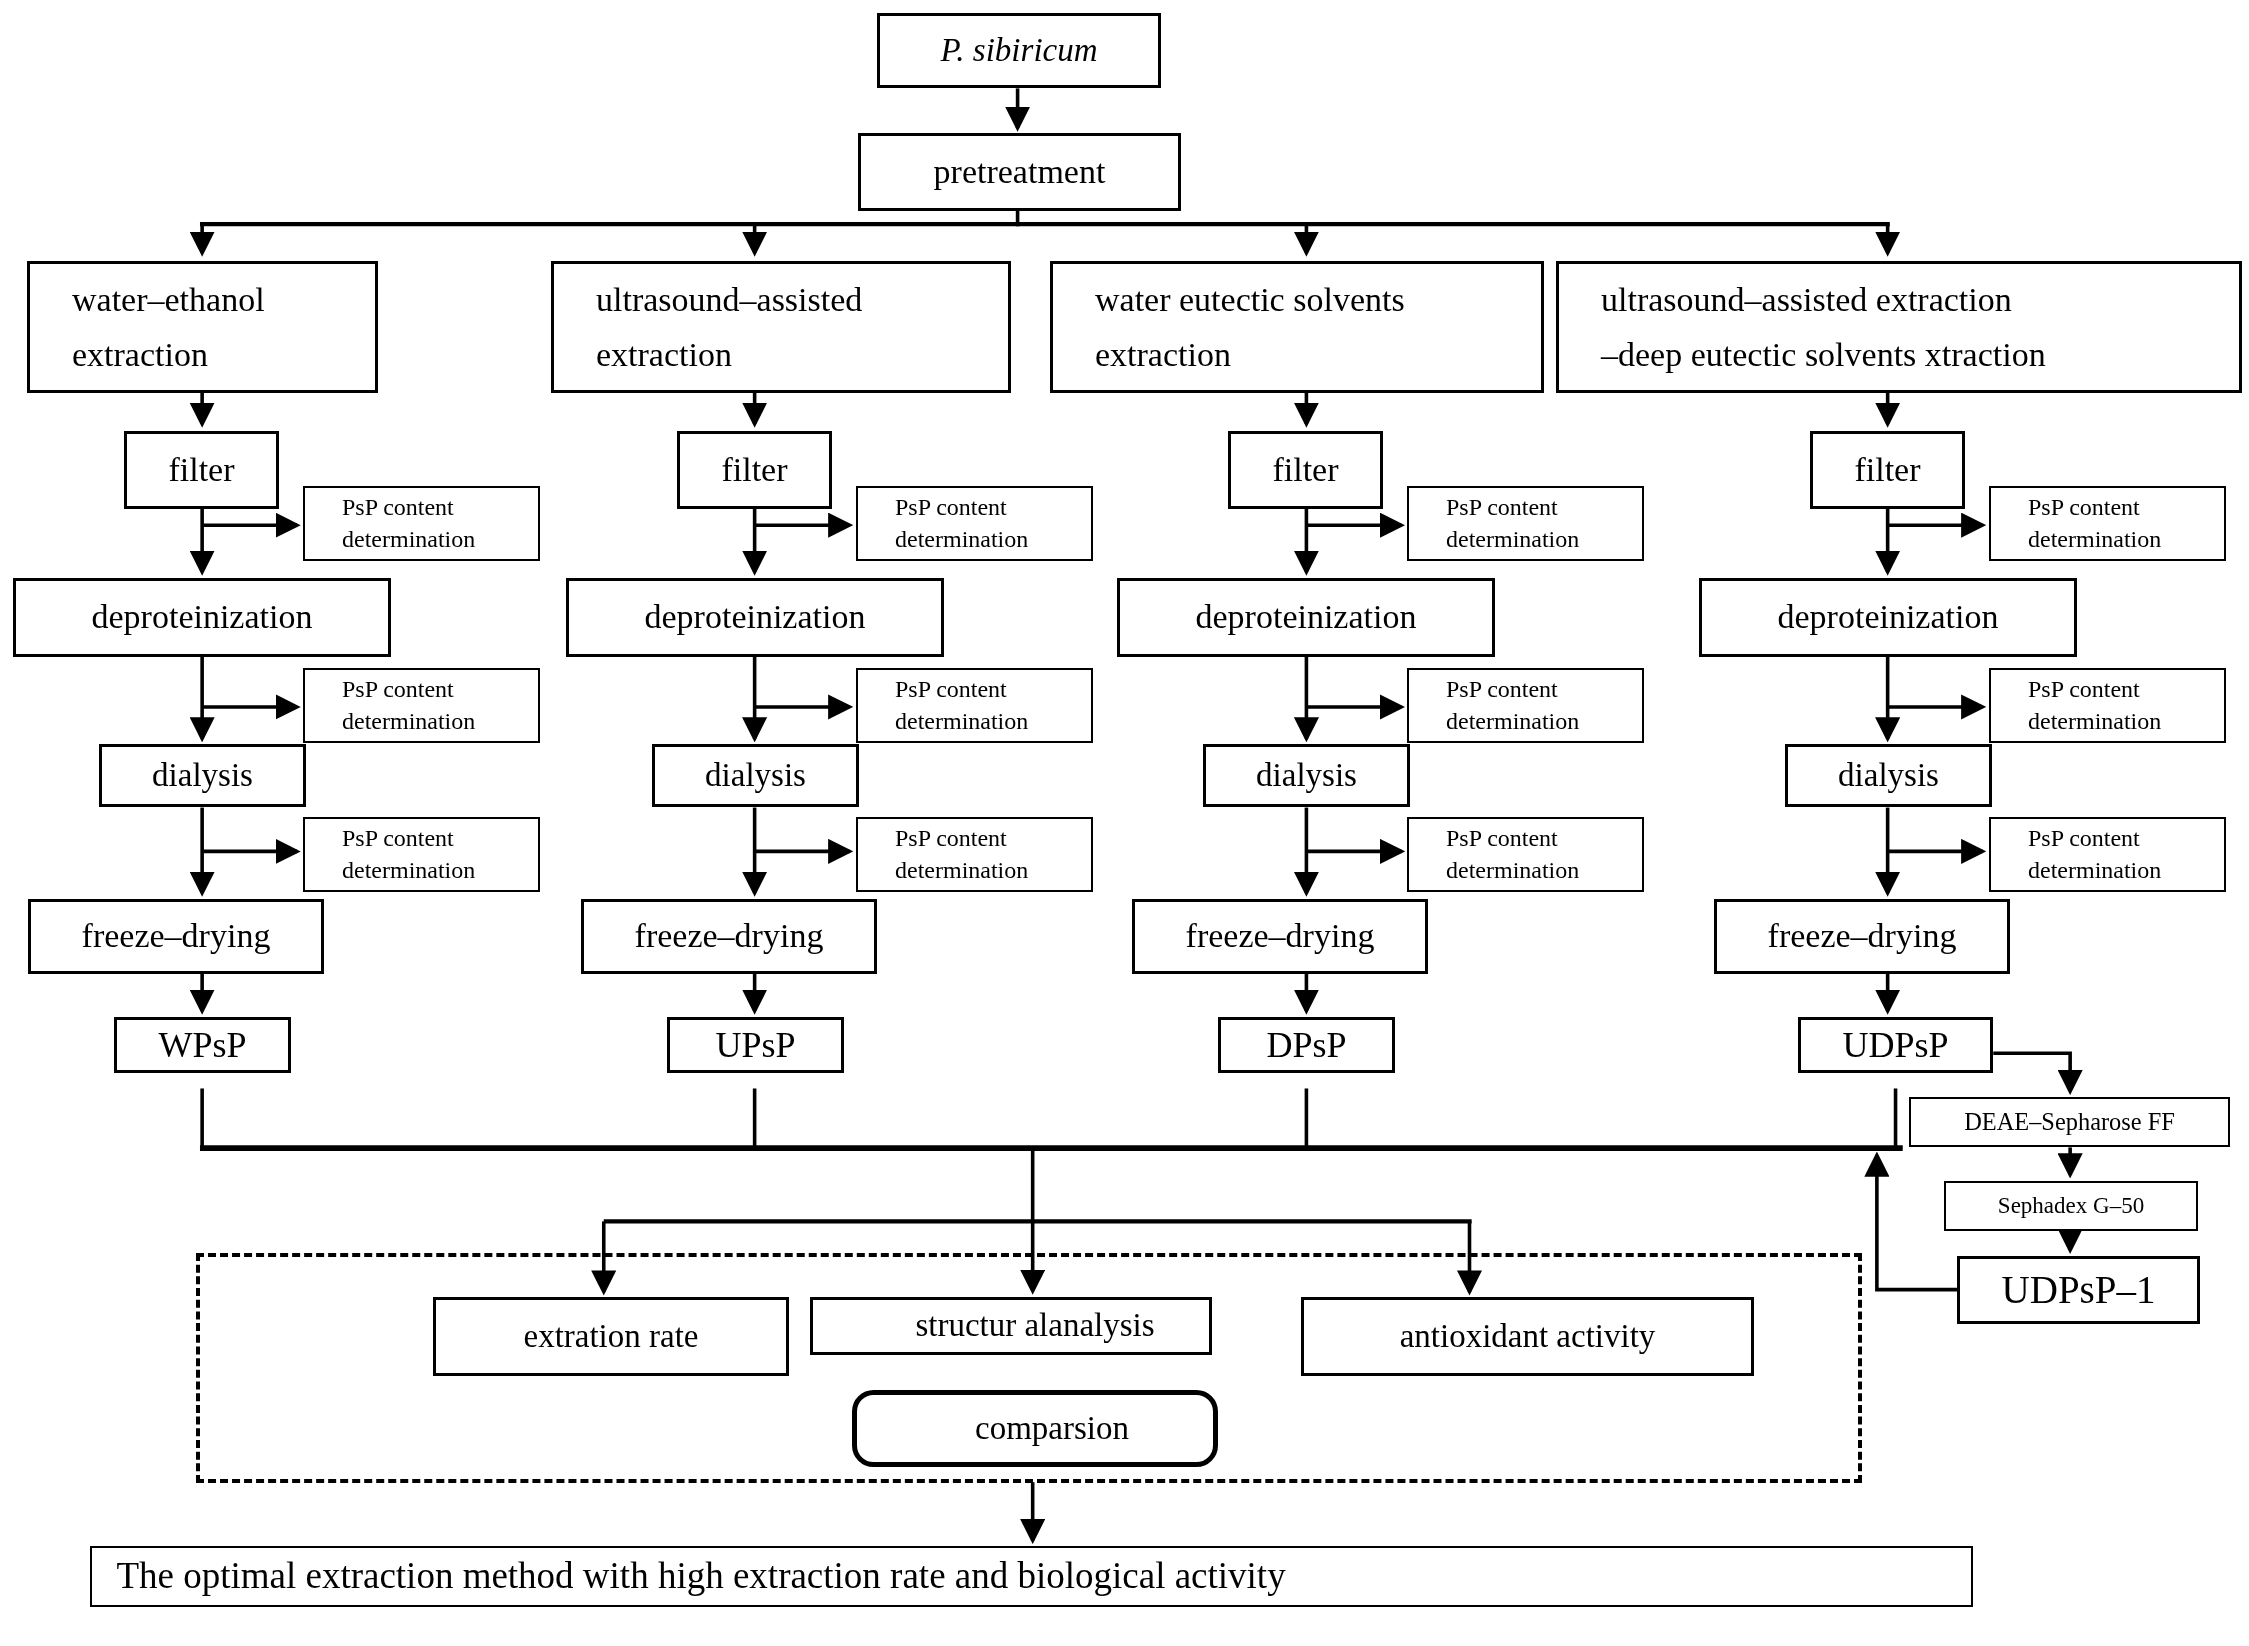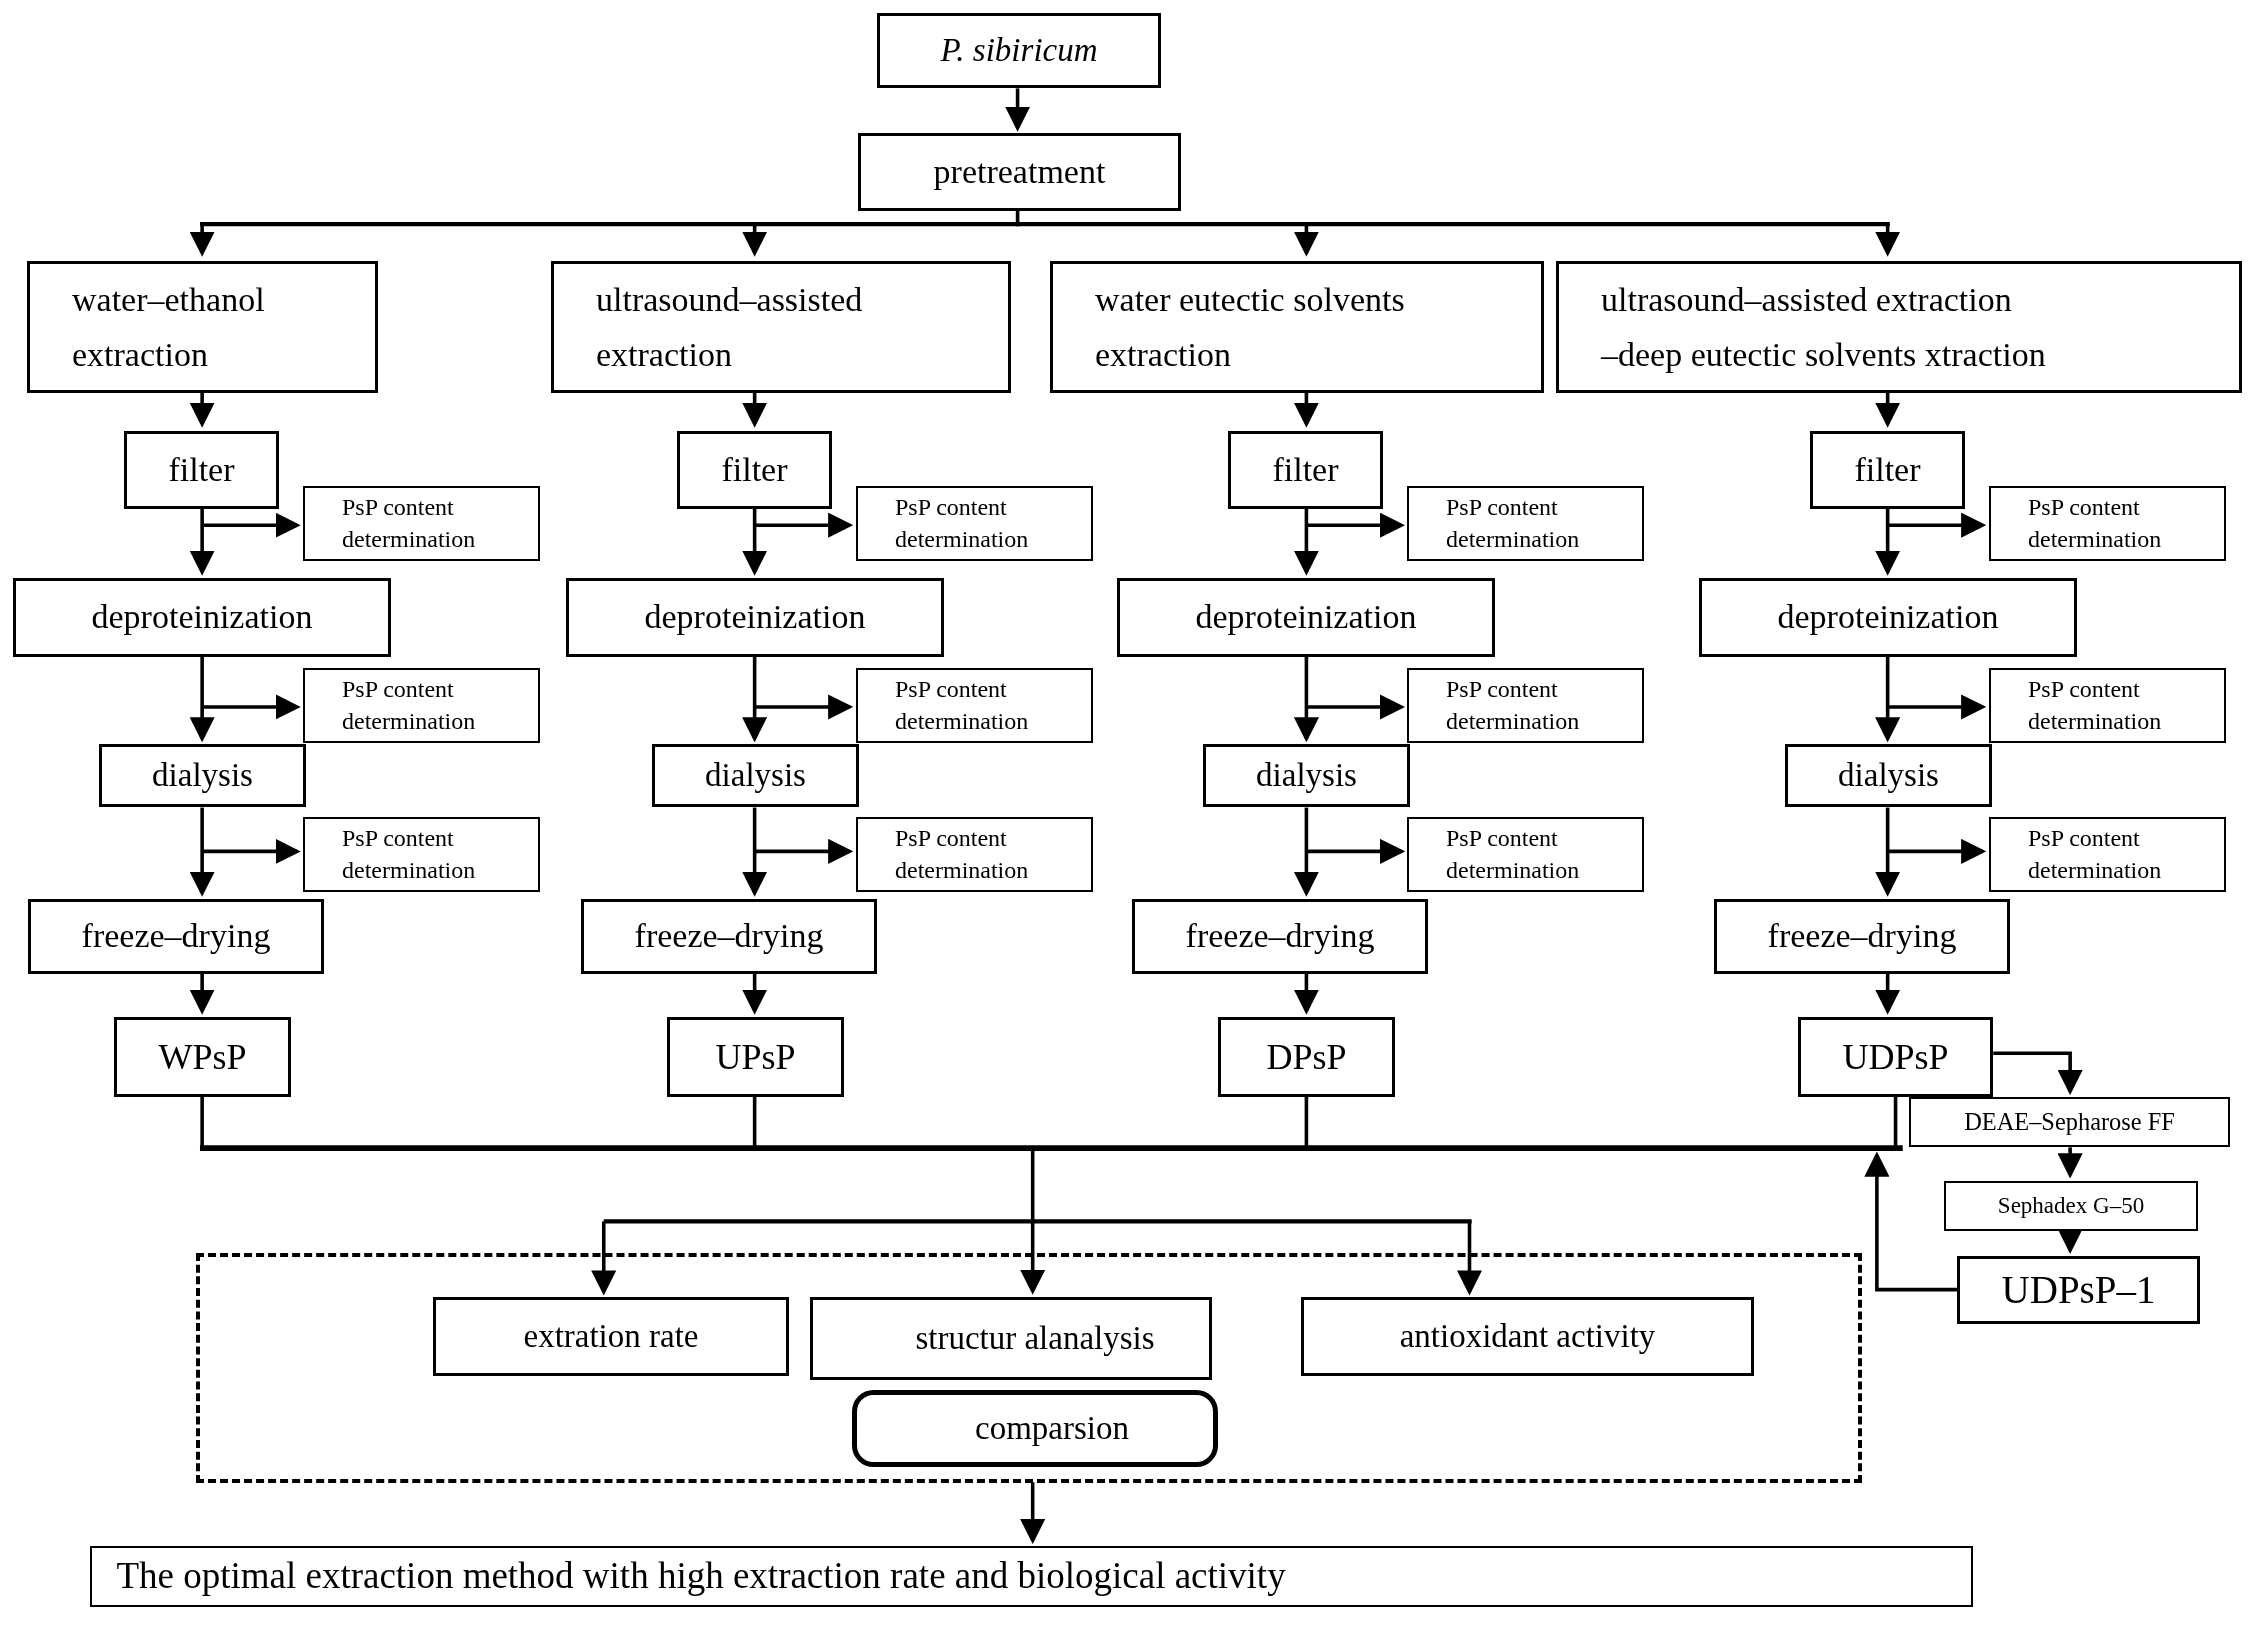--- a/index.html
+++ b/index.html
@@ -10,21 +10,21 @@
        display:flex;align-items:center;justify-content:center;text-align:right;
        font-size:34px;line-height:1.25;z-index:2;}
   .c1{--cx:202px}.c2{--cx:755px}.c3{--cx:1306px}.c4{--cx:1888px}
   .extr{top:261px;height:132px;justify-content:flex-start;text-align:left;
         padding-left:42px;font-size:34px;line-height:1.62;}
   .extr .ln{display:block;}
   .filter{left:calc(var(--cx) - 78px);top:431px;width:155px;height:78px;}
   .depro{left:calc(var(--cx) - 189px);top:578px;width:378px;height:79px;}
   .dial{left:calc(var(--cx) - 103px);top:744px;width:207px;height:63px;font-size:33px;}
   .freeze{left:calc(var(--cx) - 174px);top:899px;width:296px;height:75px;font-size:34px;}
-  .product{left:calc(var(--cx) - 88px);top:1017px;width:177px;height:80px;font-size:36px;}
+  .product{left:calc(var(--cx) - 88px);top:1017px;width:177px;height:56px;font-size:36px;}
   .psp{left:calc(var(--cx) + 101px);width:237px;height:75px;border-width:2.9px;
        font-size:24px;line-height:1.32;justify-content:flex-start;text-align:left;
        padding-left:37px;}
   .psp .ln{display:block;}
   .r1{top:486px}.r2{top:668px}.r3{top:817px}
   .small{border-width:2.9px;font-size:24.4px;}
   .italic{font-style:italic;}
   .rounded{border-width:5px;border-radius:21.6px;padding-left:34px;}
   .dashedframe{position:absolute;left:196px;top:1253px;width:1666px;height:230px;
        border:4.3px dashed #000;box-sizing:border-box;background:transparent;z-index:0;}
@@ -283,21 +283,21 @@
   <div class="box small" style="left:1944px;top:1181px;width:254px;height:50px;font-size:23px;">
     <span>Sephadex G–50</span>
   </div>
   <div class="box" style="left:1957px;top:1256px;width:243px;height:68px;font-size:39px;">
     <span>UDPsP–1</span>
   </div>
 
   <div class="box" style="left:433px;top:1297px;width:356px;height:79px;font-size:33px;">
     <span>extration rate</span>
   </div>
-  <div class="box" style="left:810px;top:1297px;width:402px;height:83px;font-size:33px;padding-left:48px;">
+  <div class="box" style="left:810px;top:1297px;width:402px;height:58px;font-size:33px;padding-left:48px;">
     <span>structur alanalysis</span>
   </div>
   <div class="box" style="left:1301px;top:1297px;width:453px;height:79px;font-size:33px;">
     <span>antioxidant activity</span>
   </div>
   <div class="box rounded" style="left:852px;top:1390px;width:366px;height:77px;font-size:33px;">
     <span>comparsion</span>
   </div>
 
   <div class="box conclusion">

